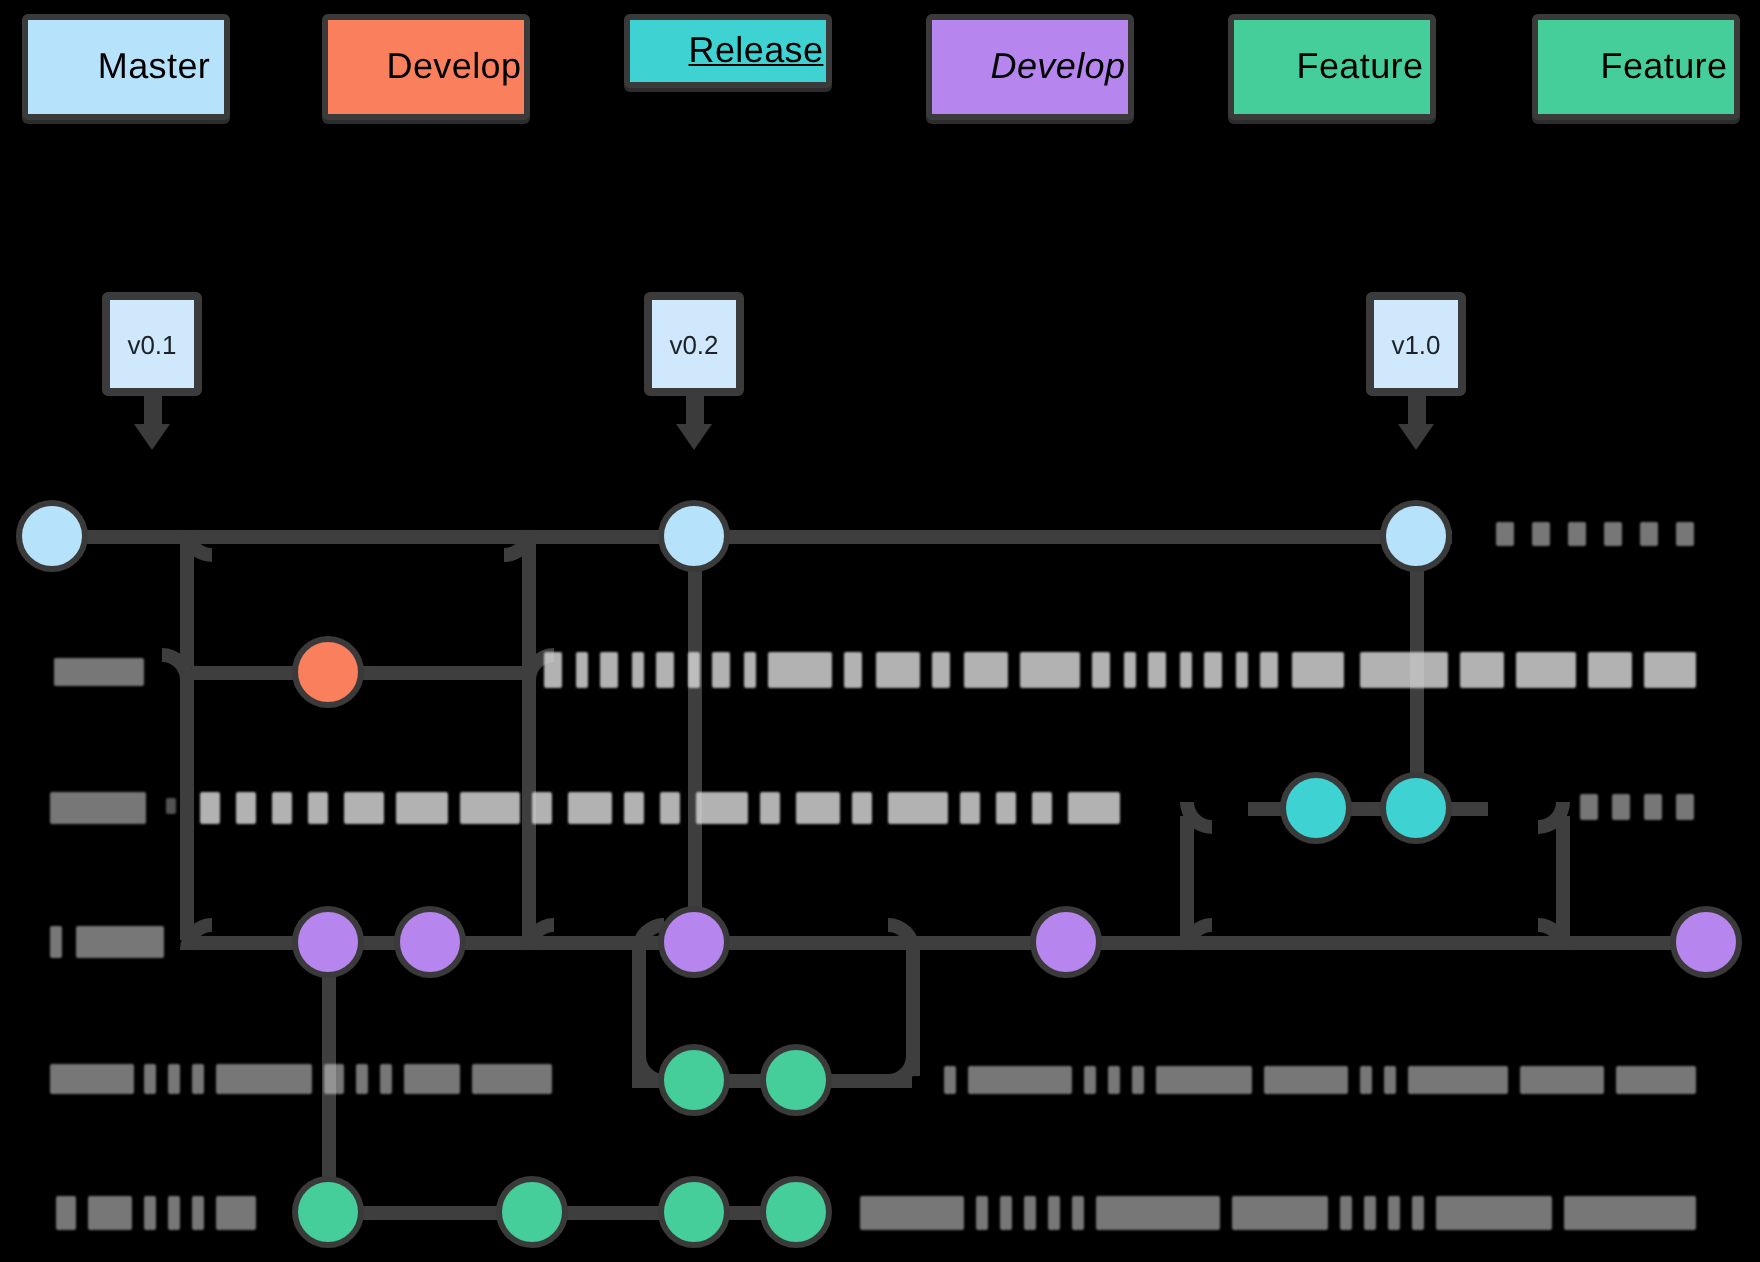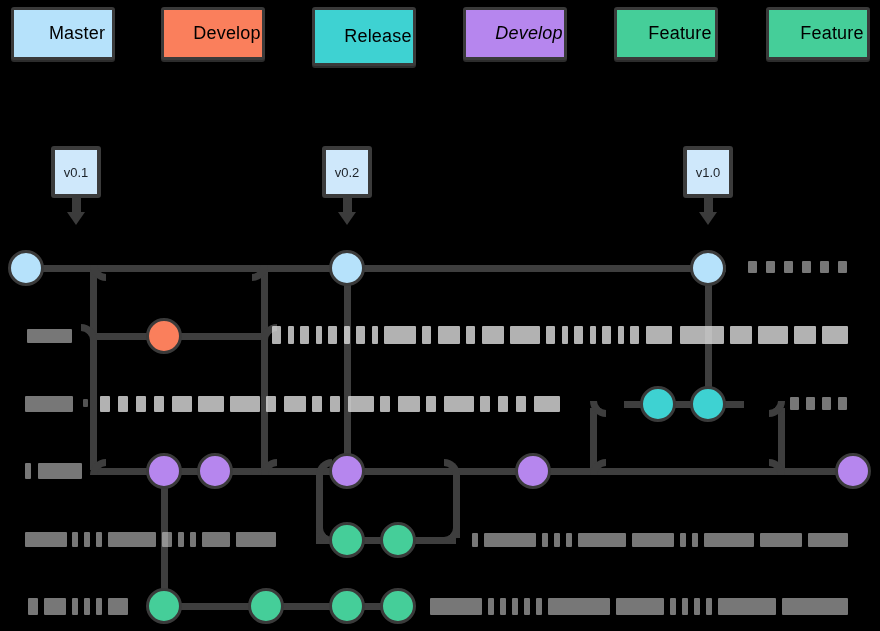--- a/index.html
+++ b/index.html
@@ -102,21 +102,21 @@
 
 <div id="stage">
 
   <div id="legend">
       <div class="legend-chip" style="left: 11px; top: 7px; width: 104px; height: 53px; background: rgb(182, 226, 251);">
         <span>Master</span>
       </div>
       <div class="legend-chip" style="left: 161px; top: 7px; width: 104px; height: 53px; background: rgb(250, 127, 92);">
         <span>Develop</span>
       </div>
-      <div class="legend-chip" style="left: 312px; top: 7px; width: 104px; height: 59px; background: rgb(62, 210, 210);">
+      <div class="legend-chip" style="left: 312px; top: 7px; width: 104px; height: 37px; background: rgb(62, 210, 210); text-decoration: underline;">
         <span>Release</span>
       </div>
       <div class="legend-chip" style="left: 463px; top: 7px; width: 104px; height: 53px; background: rgb(182, 134, 238); font-style: italic;">
         <span>Develop</span>
       </div>
       <div class="legend-chip" style="left: 614px; top: 7px; width: 104px; height: 53px; background: rgb(69, 206, 153);">
         <span>Feature</span>
       </div>
       <div class="legend-chip" style="left: 766px; top: 7px; width: 104px; height: 53px; background: rgb(69, 206, 153);">
         <span>Feature</span>

